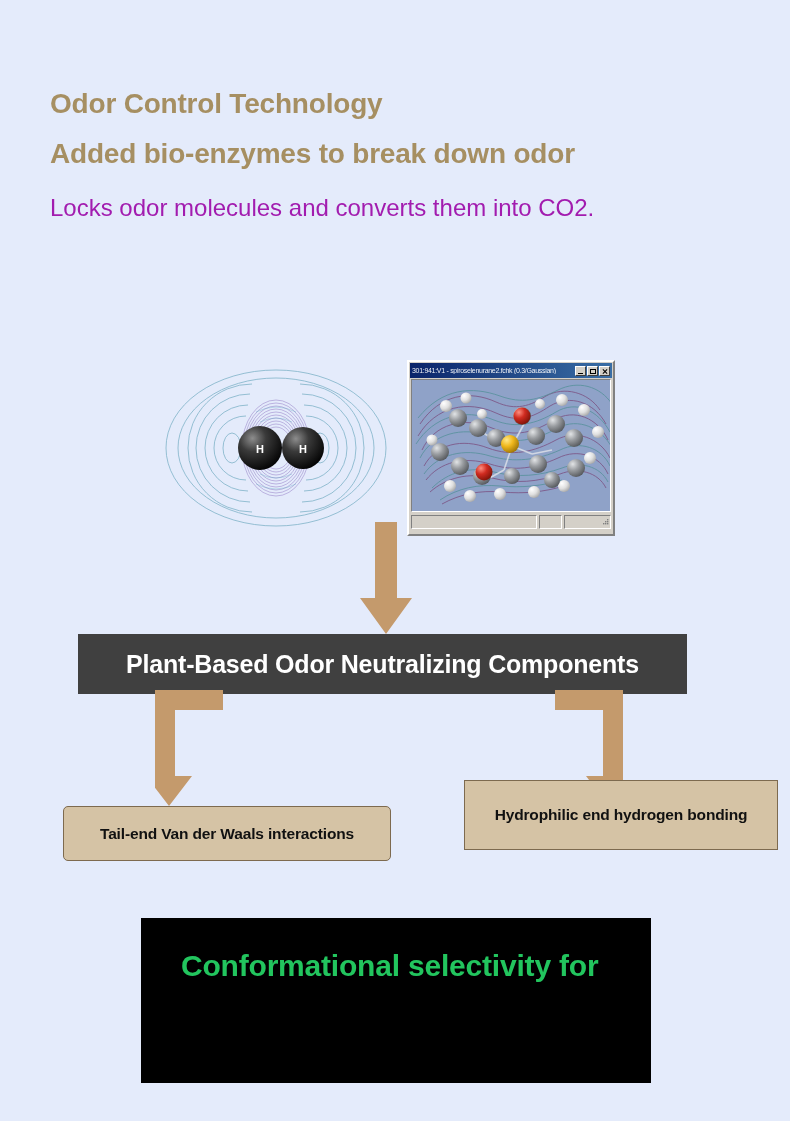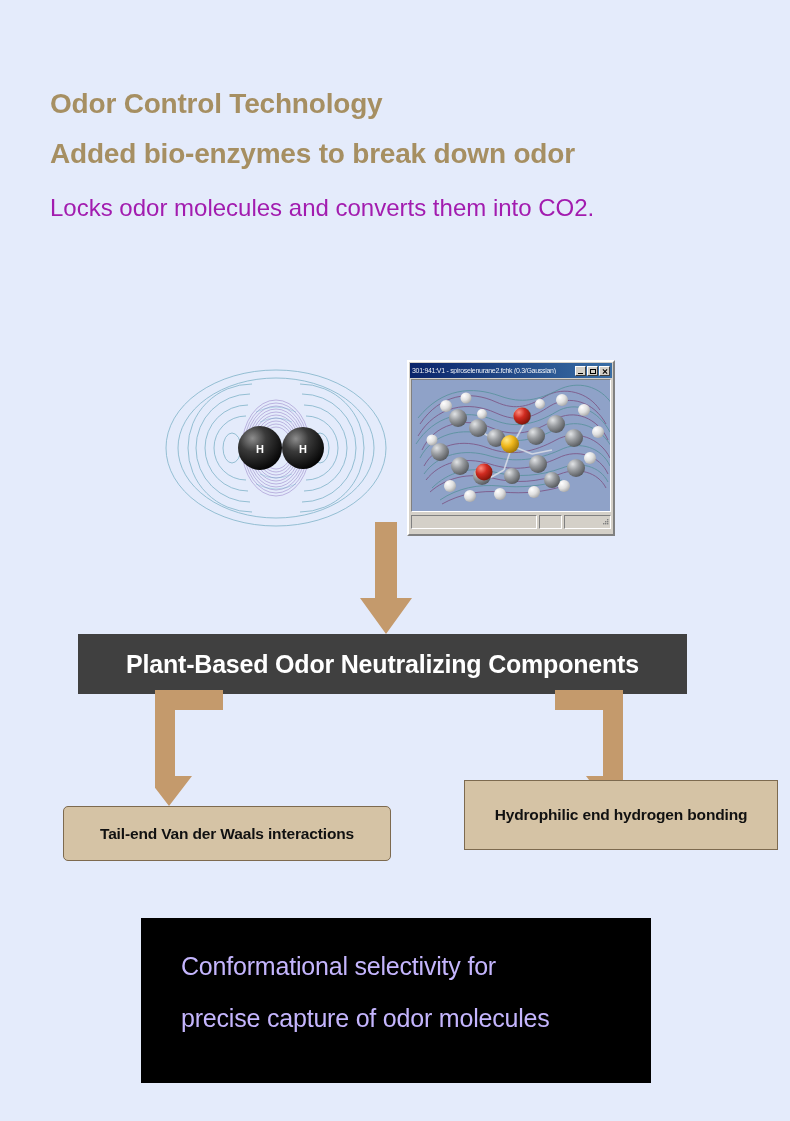--- a/index.html
+++ b/index.html
@@ -240,23 +240,23 @@
     position: absolute;
     left: 141px;
     top: 918px;
     width: 510px;
     height: 165px;
     background: #000000;
     box-sizing: border-box;
     padding: 22px 0 0 40px;
   }
   .conclusion-line {
-    color: #c4b5fd;
-    font-size: 25px;
-    font-weight: normal;
+    color: #22c55e;
+    font-size: 30px;
+    font-weight: bold;
     line-height: 52px;
     letter-spacing: -0.2px;
     white-space: nowrap;
   }
 </style>
 </head>
 <body>
 
 <div class="page">
 
@@ -477,16 +477,15 @@
 
   <div class="tan-box left">
     <span class="tan-text">Tail-end Van der Waals interactions</span>
   </div>
   <div class="tan-box right">
     <span class="tan-text">Hydrophilic end hydrogen bonding</span>
   </div>
 
   <div class="conclusion">
     <div class="conclusion-line">Conformational selectivity for</div>
-    <div class="conclusion-line">precise capture of odor molecules</div>
   </div>
 
 </div>
 
 </body></html>

